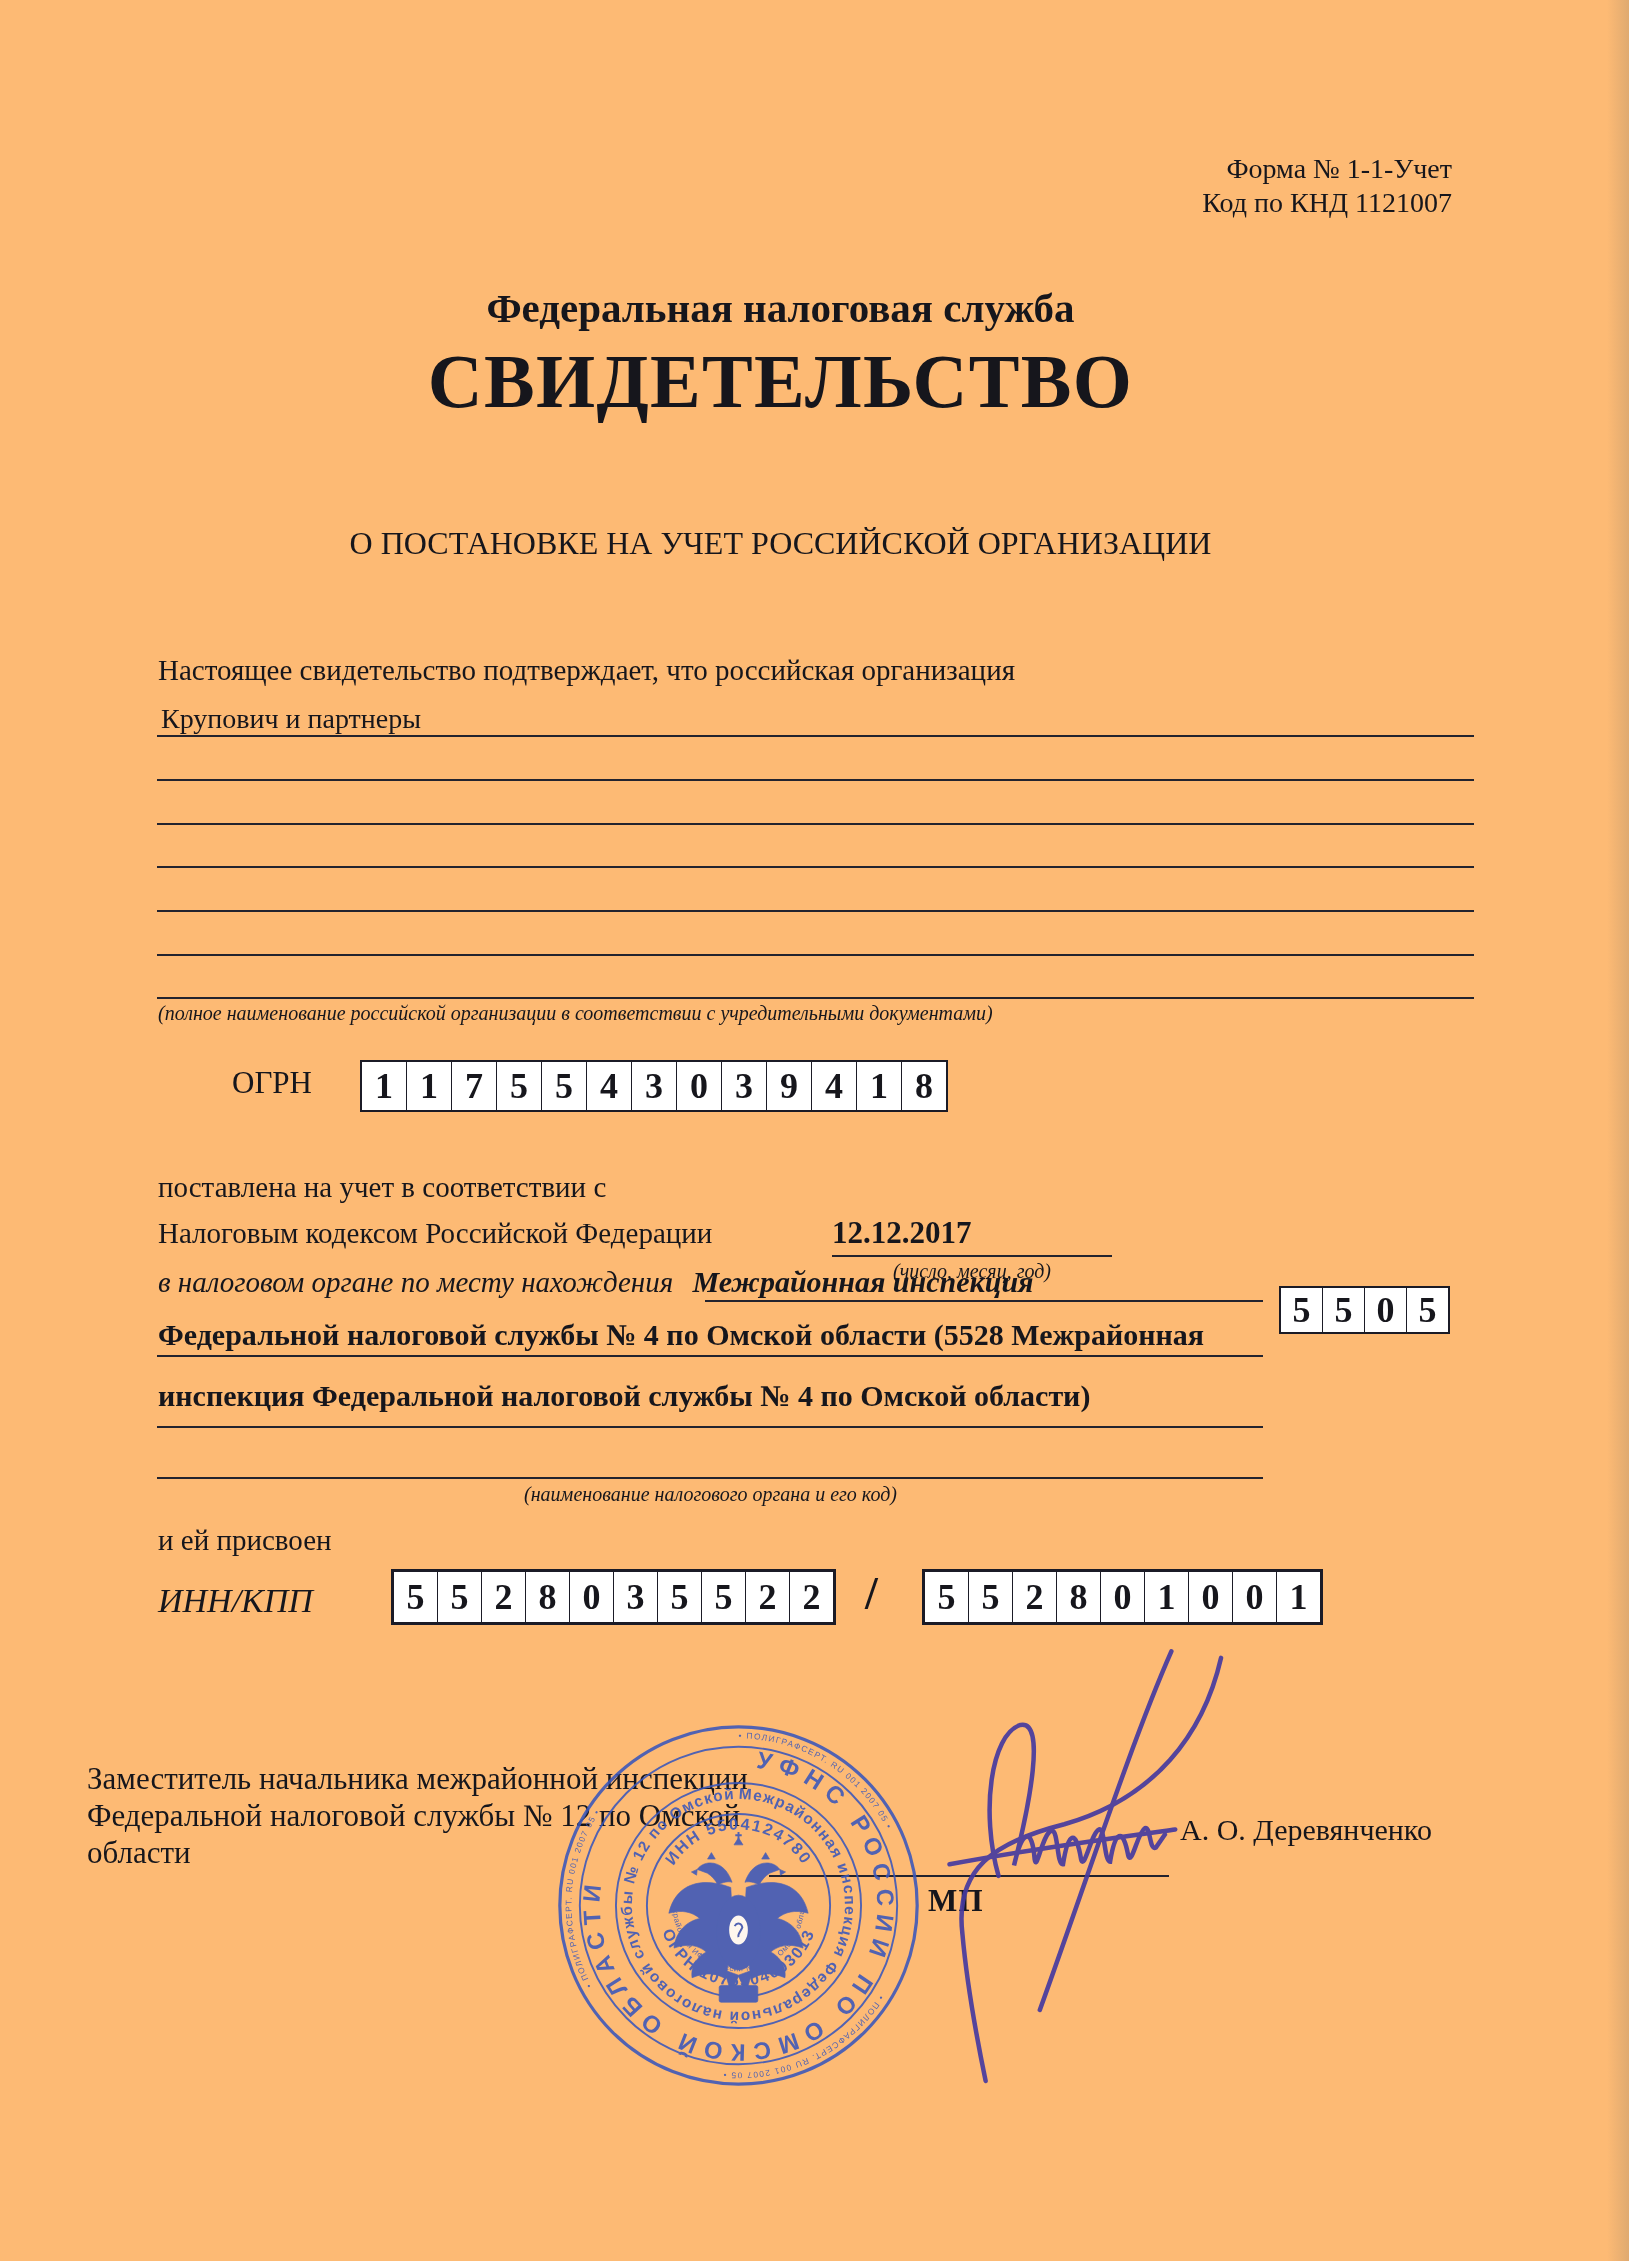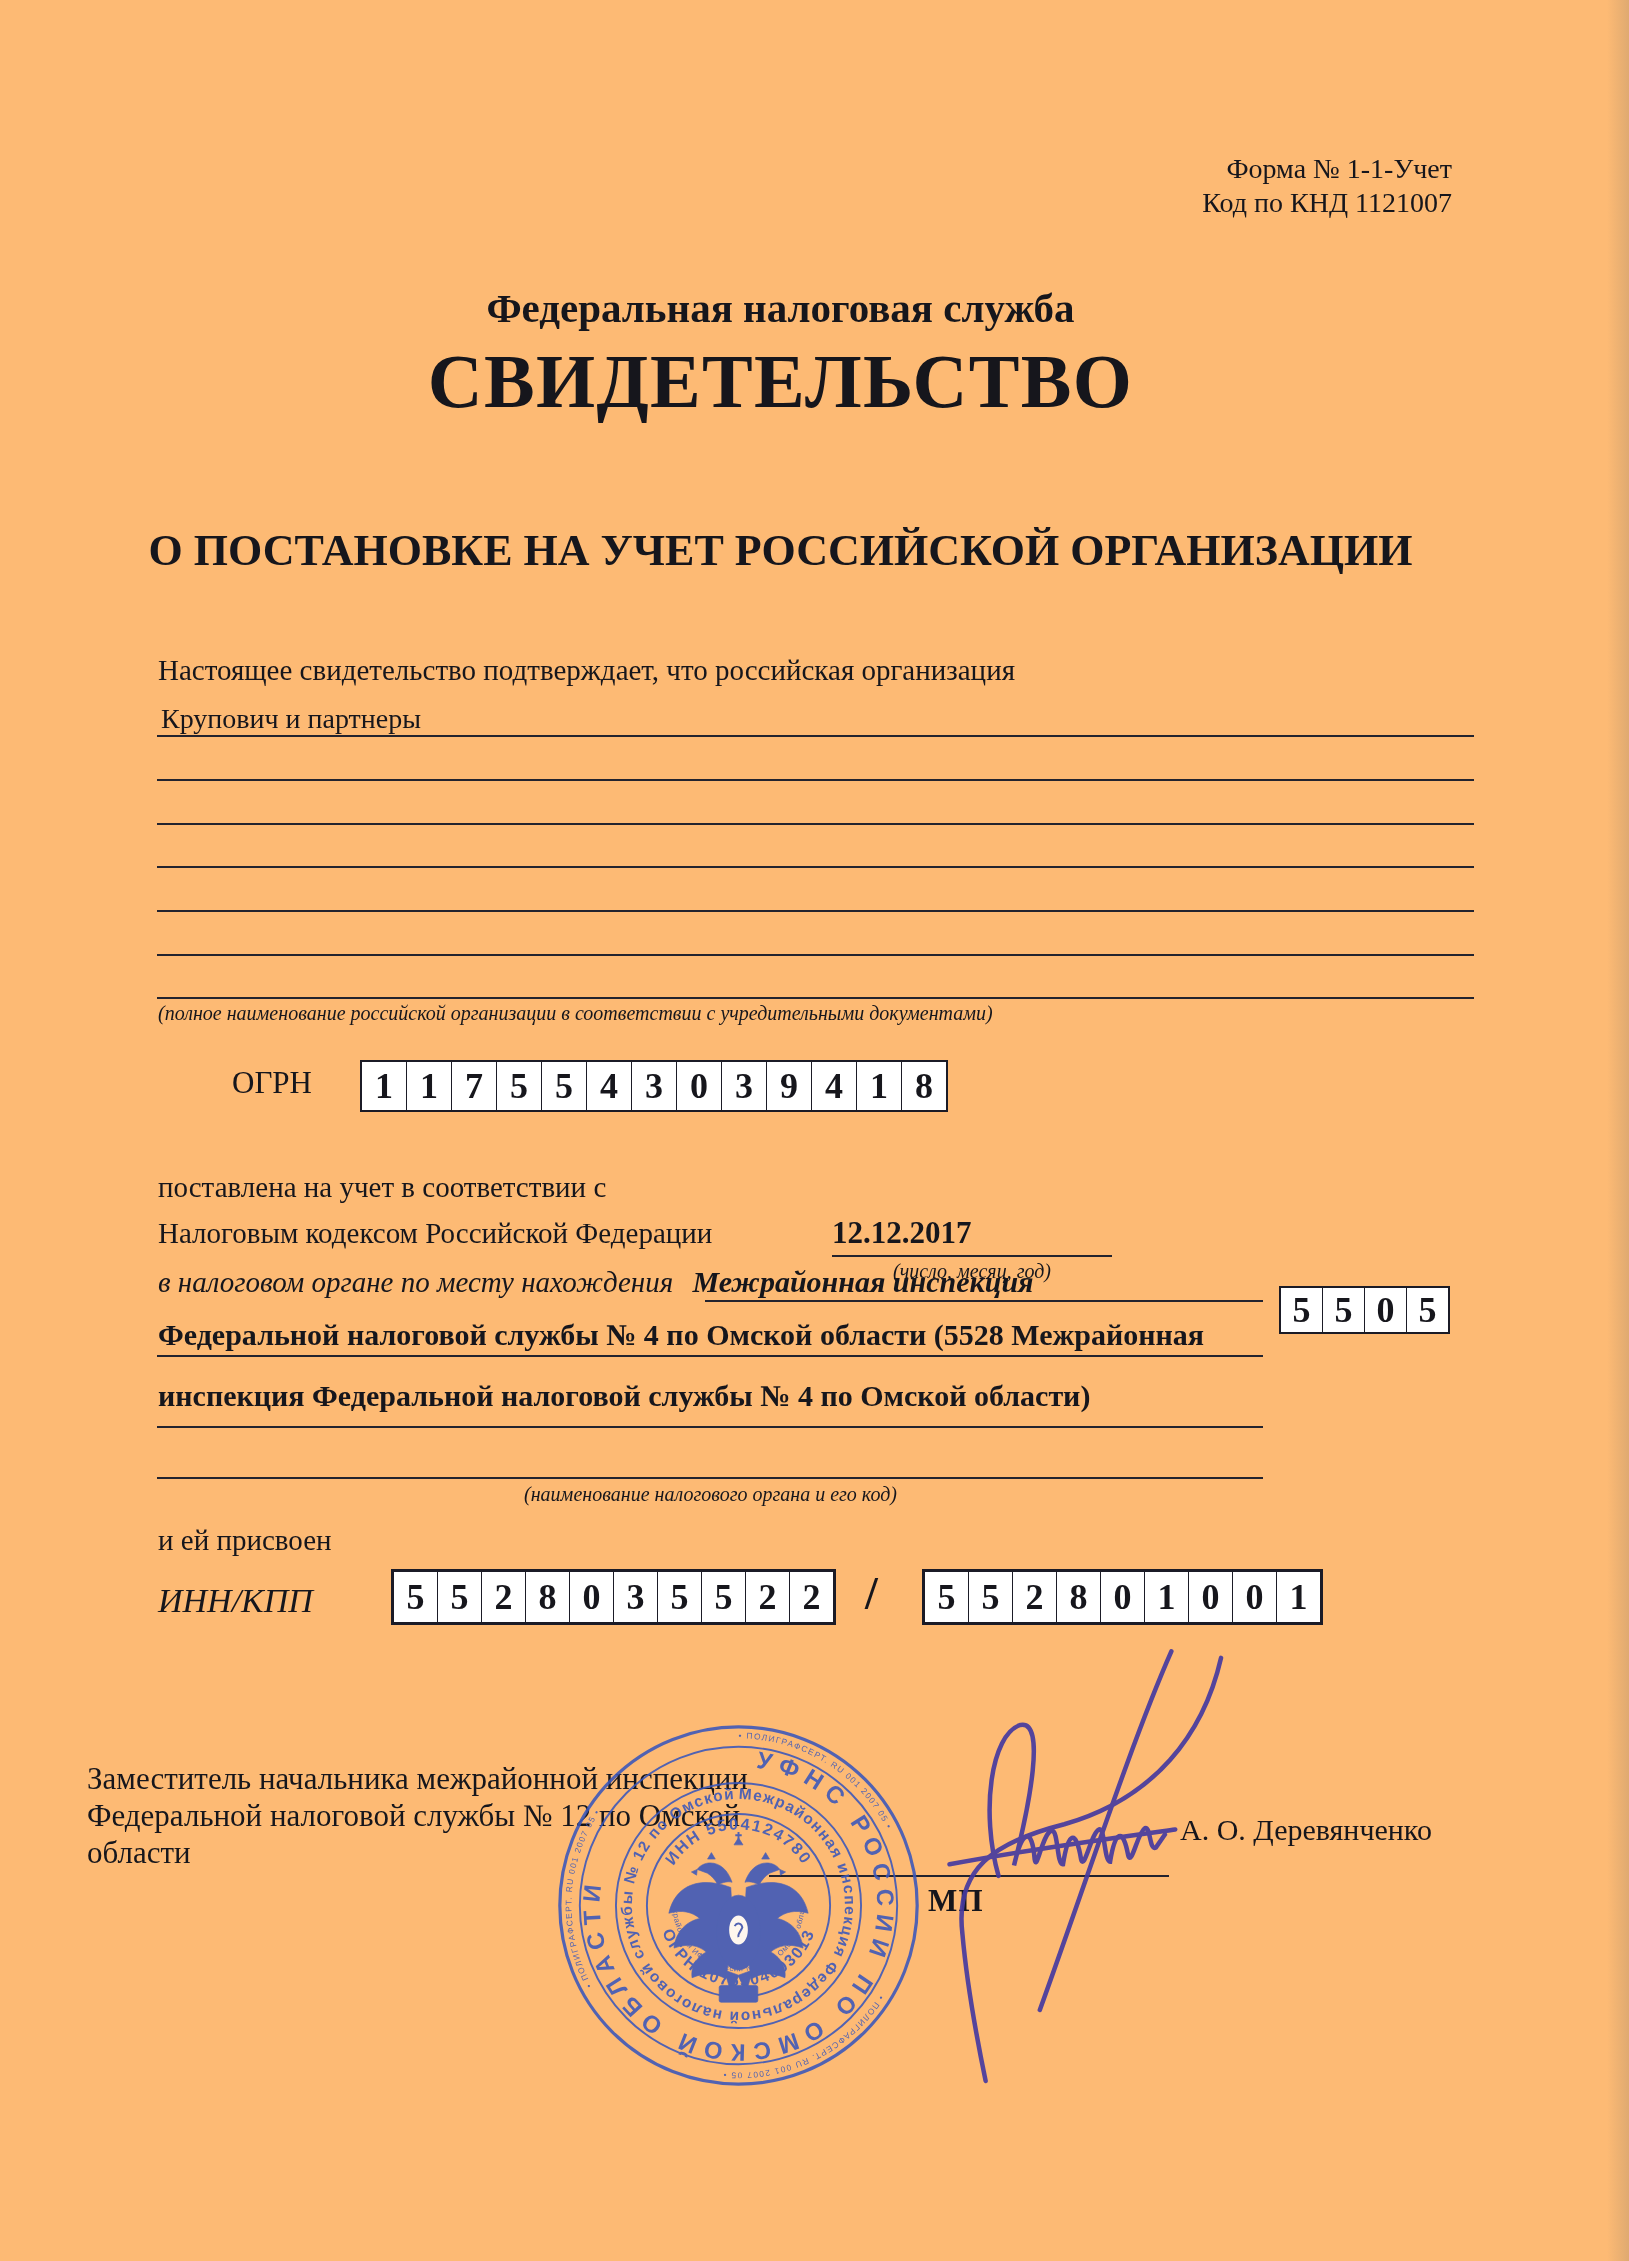--- a/index.html
+++ b/index.html
@@ -8,21 +8,21 @@
     background:#fdba74;overflow:hidden;
     font-family:"Liberation Serif","DejaVu Serif",serif;color:#16161c;
   }
   .abs{position:absolute;}
   .scan-edge{position:absolute;top:0;right:0;width:23px;height:100%;
     background:linear-gradient(to right,rgba(90,90,80,0),rgba(110,108,98,.22));}
   .form-code{top:152px;right:178px;text-align:right;font-size:28px;line-height:34px;}
   .center-col{left:84px;width:1393px;text-align:center;}
   .agency{top:284px;font-size:41px;font-weight:bold;}
   .doc-title{top:338px;font-size:76px;font-weight:bold;letter-spacing:1.3px;}
-  .subtitle{font-size:44px;font-weight:bold;white-space:pre-wrap;}
+  .subtitle{font-size:32px;font-weight:normal;white-space:pre-wrap;}
   .sub1{top:525px;}
   .sub2{top:566px;}
   .body-text{font-size:29px;}
   .intro{left:158px;top:654px;}
   .org-name{left:161px;top:703px;font-size:28px;}
   .rule{position:absolute;height:1.9px;background:#23232e;}
   .caption{font-style:italic;font-size:20px;}
   .cap-org{left:158px;top:1002px;width:1315px;text-align:left;}
   .ogrn-label{left:232px;top:1065px;font-size:31px;}
   .cells{position:absolute;display:inline-flex;border:2.6px solid #1b1b26;background:#fff;}

